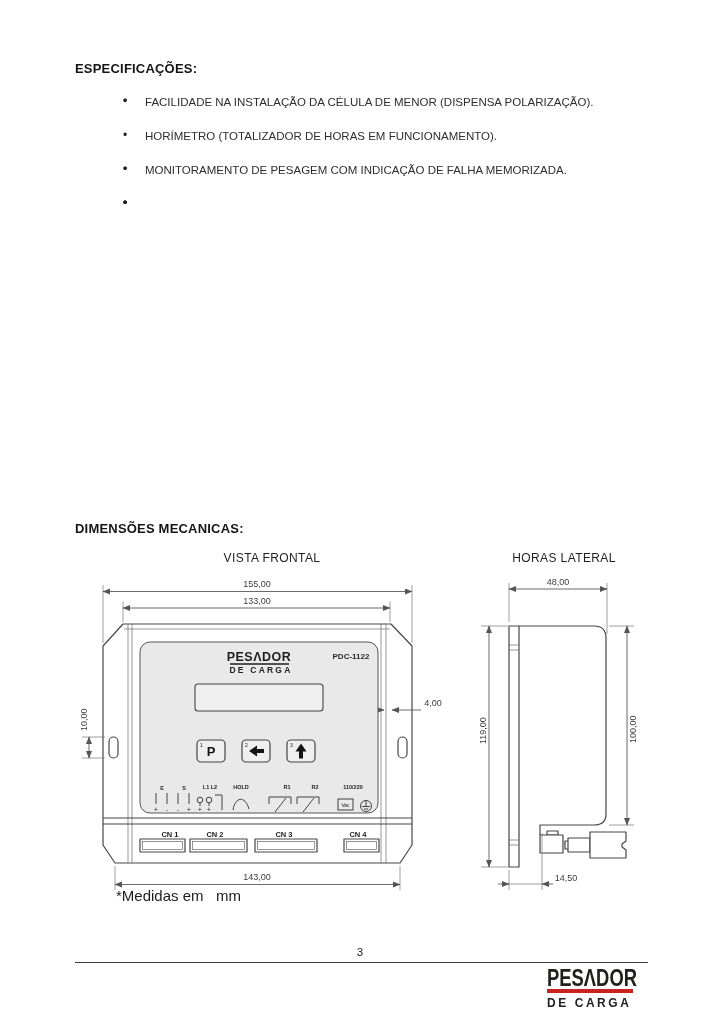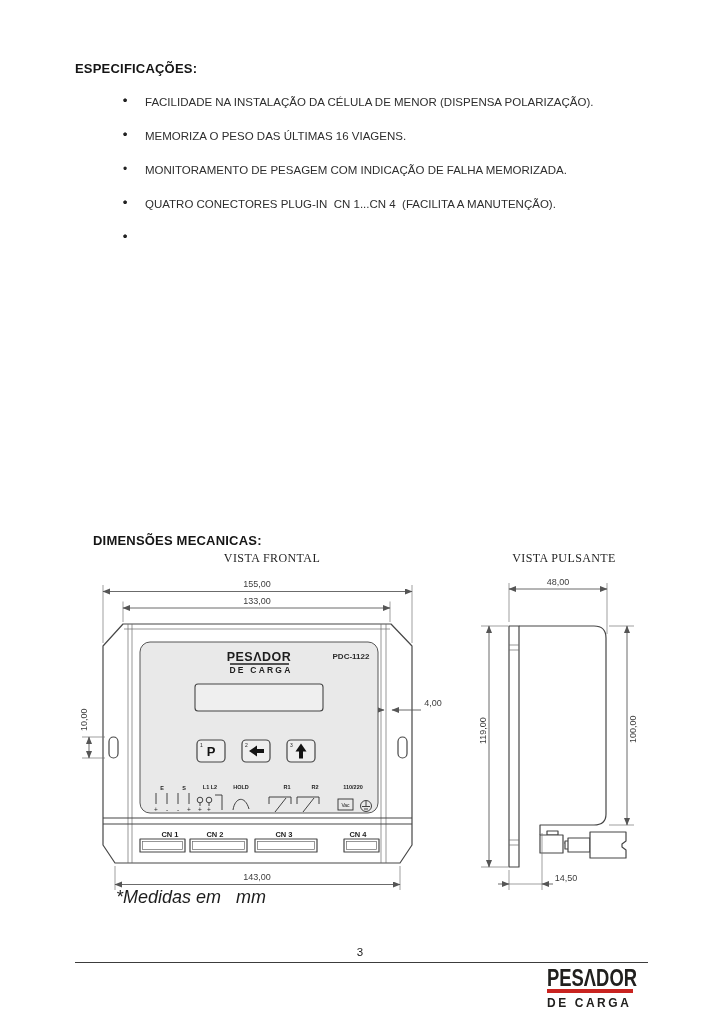--- a/index.html
+++ b/index.html
@@ -14,34 +14,33 @@
     margin:0; font-size:13px; font-weight:bold; color:#151515; letter-spacing:.2px;
   }
   .specs ul { list-style:none; margin:18px 0 0 0; padding:0; }
   .specs li {
     position:relative; padding-left:70px; width:505px; margin-bottom:17px;
     font-size:11.5px; line-height:17px; color:#2e2e2e; white-space:pre-wrap;
   }
   .specs .blt { position:absolute; left:48px; top:-1px; font-size:12px; color:#222; }
   
   .dims-heading {
-    position:absolute; left:93px; top:521px; font-size:13px; font-weight:bold;
-    color:#151515; letter-spacing:.2px;margin-top:12px;
+    position:absolute; left:75px; top:521px; font-size:13px; font-weight:bold;
+    color:#151515; letter-spacing:.2px;
   }
   .view-title {
     position:absolute; top:551px; width:160px; text-align:center;
-    font-size:12px; color:#1f1f1f; letter-spacing:.4px;font-family:Liberation Serif, serif;
+    font-size:12px; color:#1f1f1f; letter-spacing:.4px;
   }
   .vt-front { left:192px; }
   .vt-side  { left:484px; }
   .drawing { position:absolute; left:60px; top:570px; }
   .note {
-    position:absolute; left:116px; top:887px; font-size:18px; color:#1d1d1d;
+    position:absolute; left:116px; top:887px; font-size:15px; color:#1d1d1d;
     white-space:pre;
-    font-style:italic;
   }
   
   .ol  { fill:none; stroke:#474747; stroke-width:1.2; stroke-linejoin:round; }
   .olf { fill:#ffffff; stroke:#474747; stroke-width:1.2; stroke-linejoin:round; }
   .ol2 { fill:none; stroke:#6a6a6a; stroke-width:.7; }
   .dim { stroke:#5a5a5a; stroke-width:.9; fill:none; }
   .ext { stroke:#767676; stroke-width:.7; fill:none; }
   .dtx { font-size:9px; fill:#3d3d3d; }
   .mid { text-anchor:middle; }
   .sym { stroke:#2f2f2f; stroke-width:.9; fill:none; }
@@ -73,33 +72,33 @@
 </head>
 <body>
 
 <div class="page">
 
   <section class="specs">
     <h1>ESPECIFICAÇÕES:</h1>
     <ul>
       <li><span class="blt">•</span></li>
       <li><span class="blt">•</span><span>FACILIDADE NA INSTALAÇÃO DA CÉLULA DE MENOR (DISPENSA POLARIZAÇÃO).</span></li>
-      <li><span class="blt">•</span></li>
-      <li><span class="blt">•</span><span>MEMORIZA O PESO DAS ÚLTIMAS 16 VIAGENS.</span></li>
+      <li><span class="blt">•</span><span>HORÍMETRO (TOTALIZADOR DE HORAS EM FUNCIONAMENTO).</span></li>
+      <li><span class="blt">•</span></li>
       <li><span class="blt">•</span><span>MONITORAMENTO DE PESAGEM COM INDICAÇÃO DE FALHA MEMORIZADA.</span></li>
       <li><span class="blt">•</span></li>
-      <li><span class="blt">•</span><span>QUATRO CONECTORES PLUG-IN  CN 1...CN 4  (FACILITA A MANUTENÇÃO).</span></li>
+      <li><span class="blt">•</span></li>
       <li><span class="blt">•</span></li>
       <li><span class="blt">•</span></li>
     </ul>
   </section>
 
   <div class="dims-heading">DIMENSÕES MECANICAS:</div>
   <div class="view-title vt-front">VISTA FRONTAL</div>
-  <div class="view-title vt-side">VISTA PULSANTE</div>
+  <div class="view-title vt-side">HORAS LATERAL</div>
 
   <svg class="drawing" width="600" height="340" viewBox="60 570 600 340" xmlns="http://www.w3.org/2000/svg">
     <defs>
       <marker id="arw" markerWidth="8" markerHeight="8" refX="7" refY="3" orient="auto-start-reverse" markerUnits="userSpaceOnUse">
         <path d="M0,0 L7.5,3 L0,6 Z" fill="#555"></path>
       </marker>
     </defs>
 
     <g>
 

